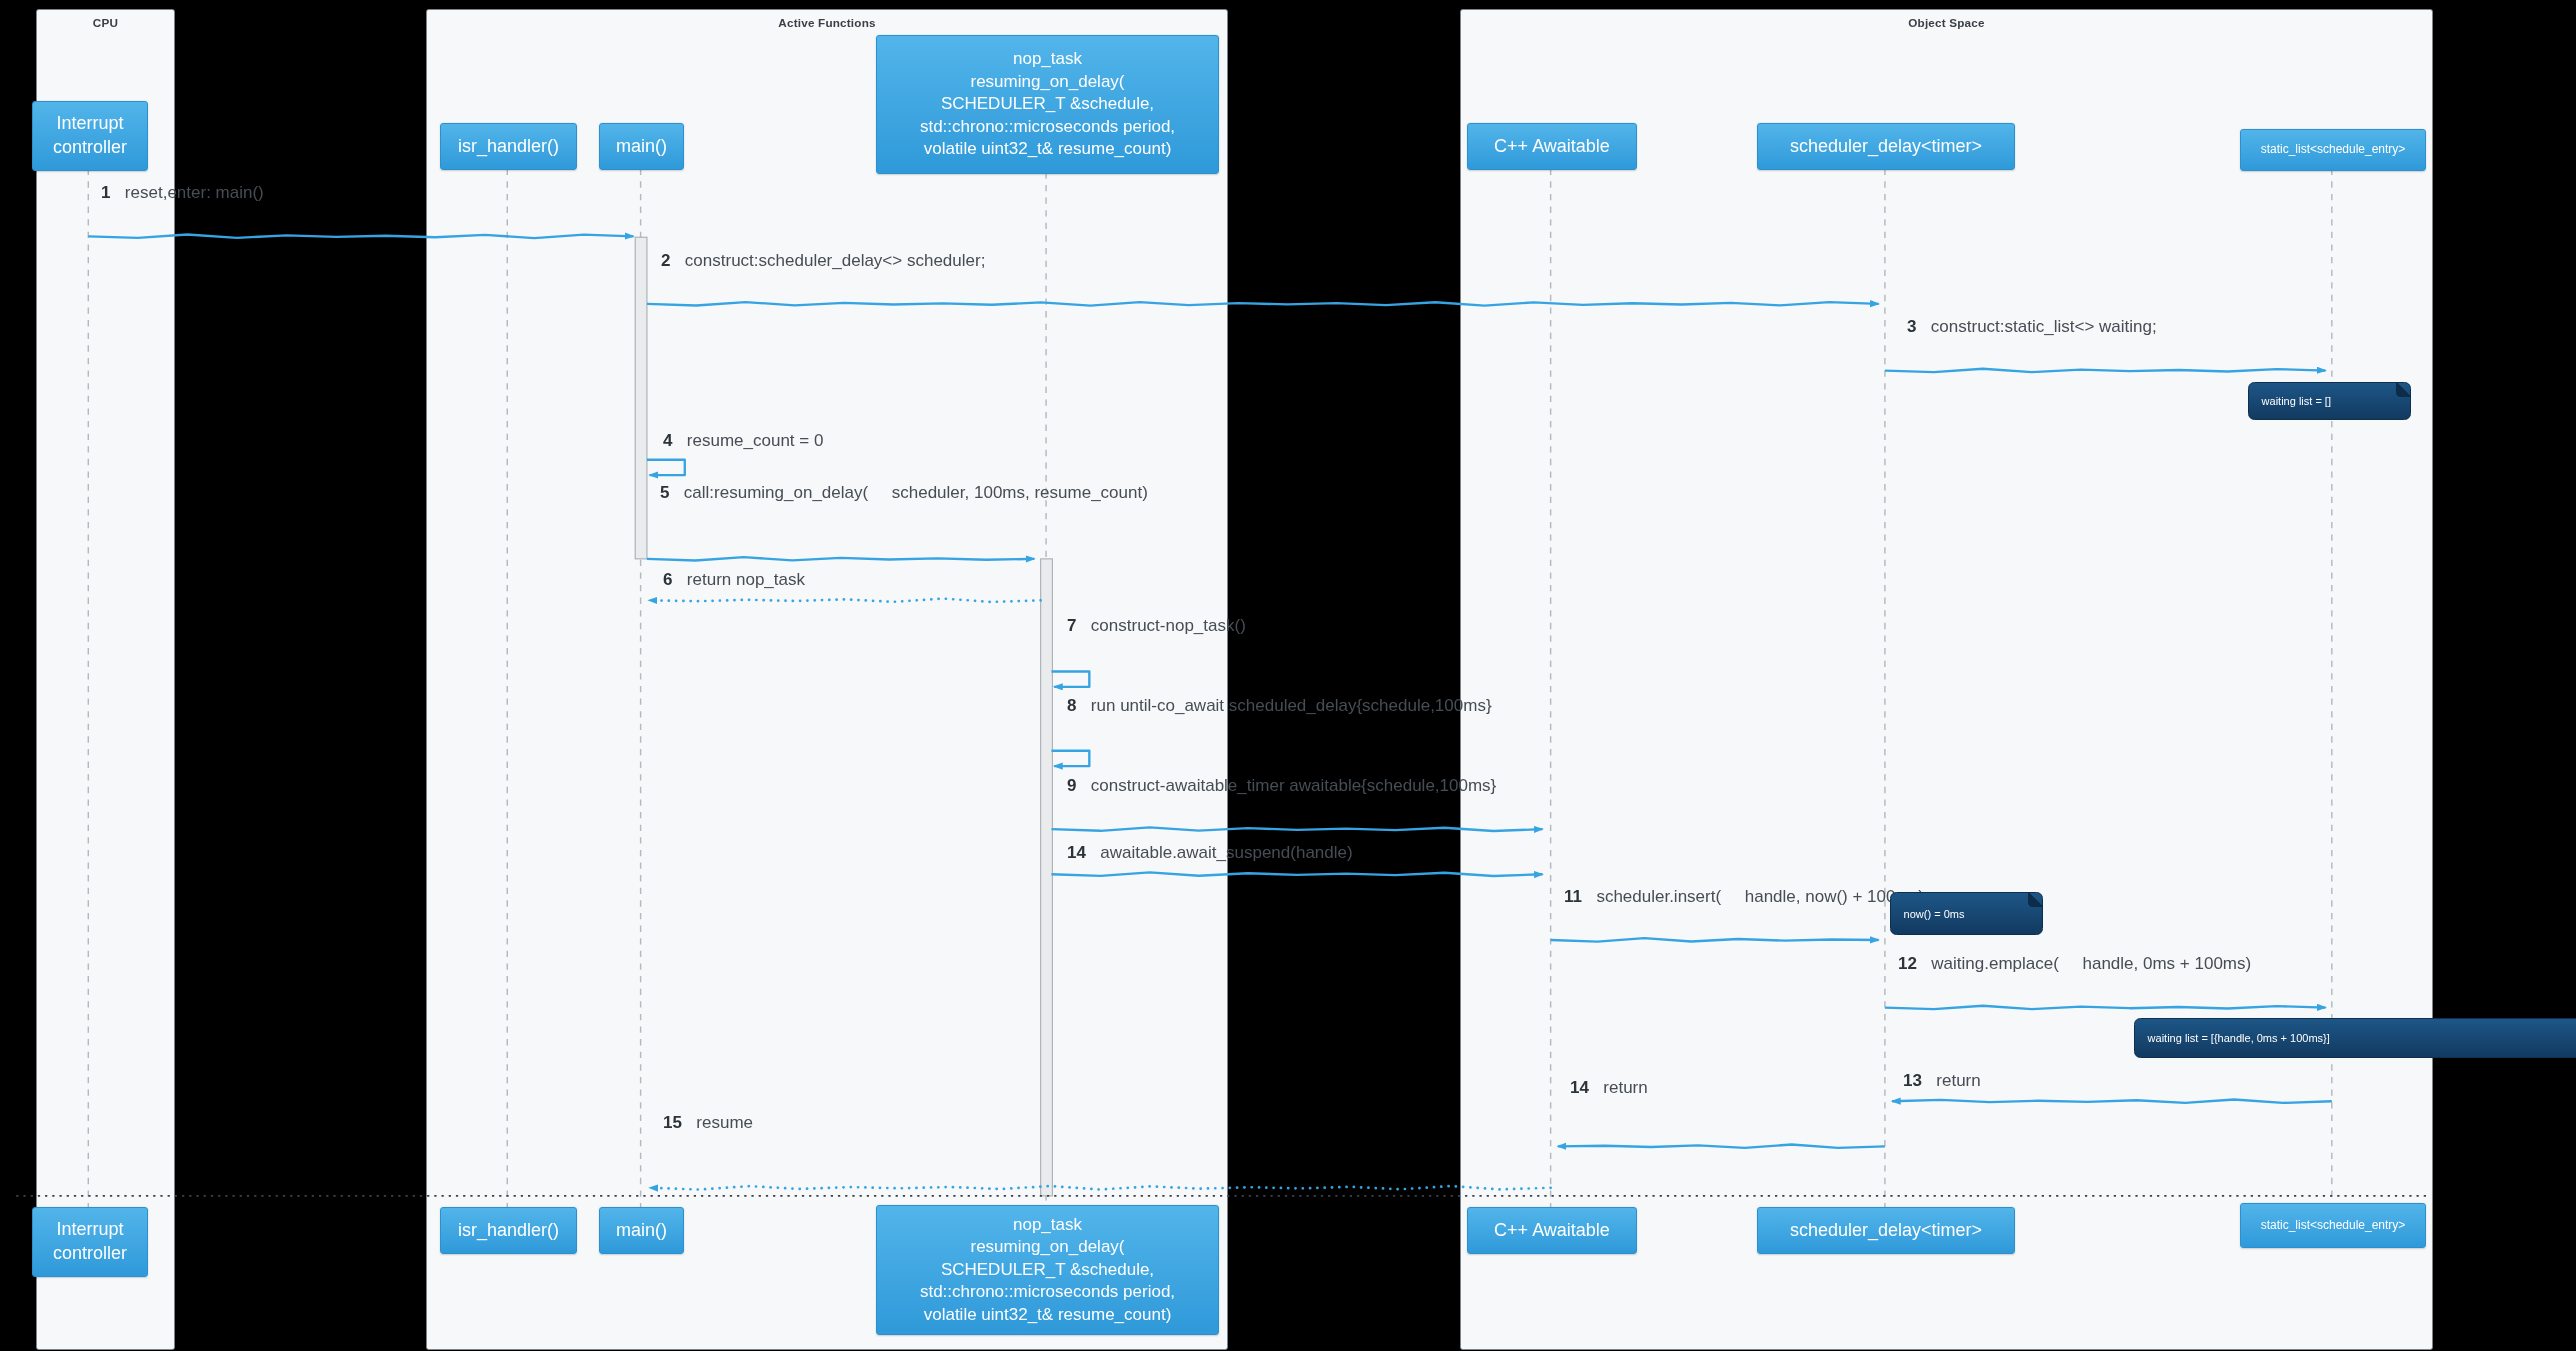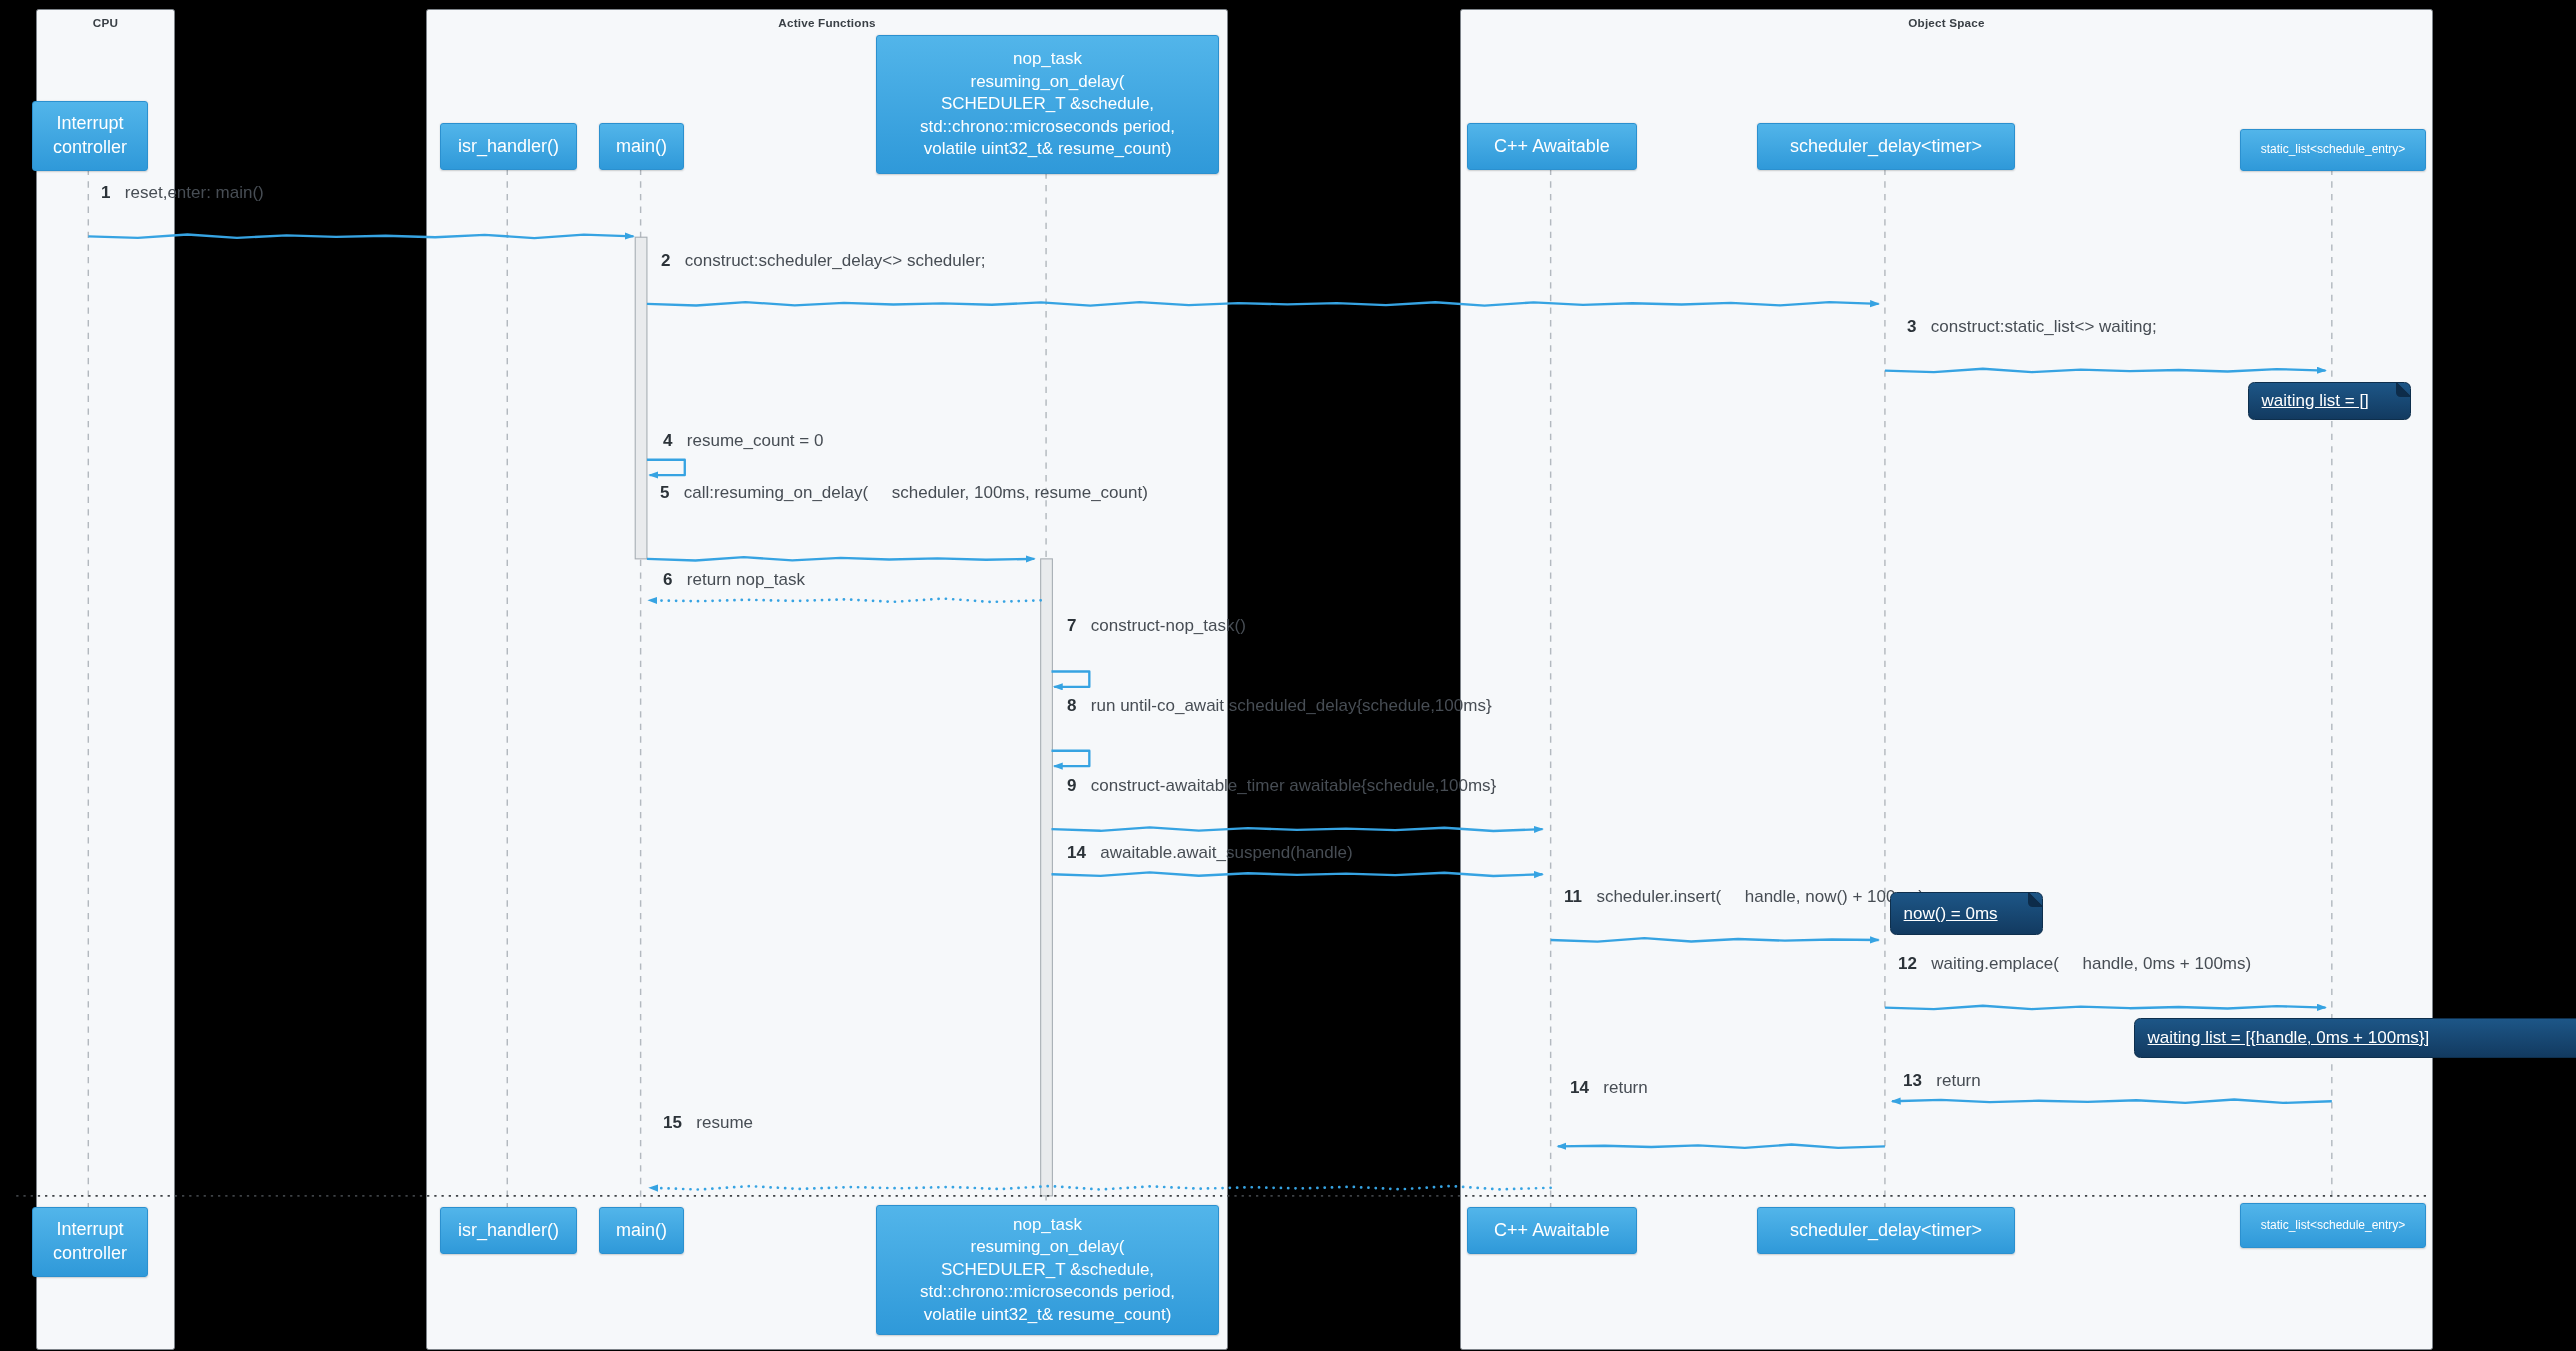--- a/index.html
+++ b/index.html
@@ -11,22 +11,22 @@
                font-weight:bold;font-size:11.7px;color:#3a4046;letter-spacing:0.2px;}
 
   .pbox{position:absolute;display:flex;flex-direction:column;align-items:center;justify-content:center;
         background:linear-gradient(180deg,#52b5ea 0%,#2f99d9 100%);
         border:0.9px solid #2b90cf;border-radius:3px;color:#fff;text-align:center;
         box-shadow:0 0.9px 1.8px rgba(0,0,0,.18);}
   .pbox .pl{line-height:1.32;white-space:pre;}
 
   .note{position:absolute;display:flex;align-items:center;
         background:linear-gradient(180deg,#1d5687 0%,#123a60 100%);
-        border:0.9px solid #0e2f4d;border-radius:6.3px;color:#fff;font-size:17px;
-        padding:0 12.6px;box-sizing:border-box;text-decoration:underline;}
+        border:0.9px solid #0e2f4d;border-radius:6.3px;color:#fff;font-size:11px;
+        padding:0 12.6px;box-sizing:border-box;}
   .note::after{content:"";position:absolute;top:-0.9px;right:-0.9px;width:15.3px;height:15.3px;
         background:linear-gradient(225deg,rgba(0,0,0,0) 0 46%,#0d2c4a 50% 100%);
         border-radius:0 6.3px 0 4.5px;}
   .note .note-text{position:relative;white-space:pre;}
 
   .msg{position:absolute;display:flex;align-items:center;gap:14.4px;
        color:#474d54;font-size:17px;}
   .msg .num{font-weight:bold;color:#2c3339;}
   .msg .lines{display:flex;flex-direction:row;}
   .msg .line{white-space:pre;line-height:22.5px;}

